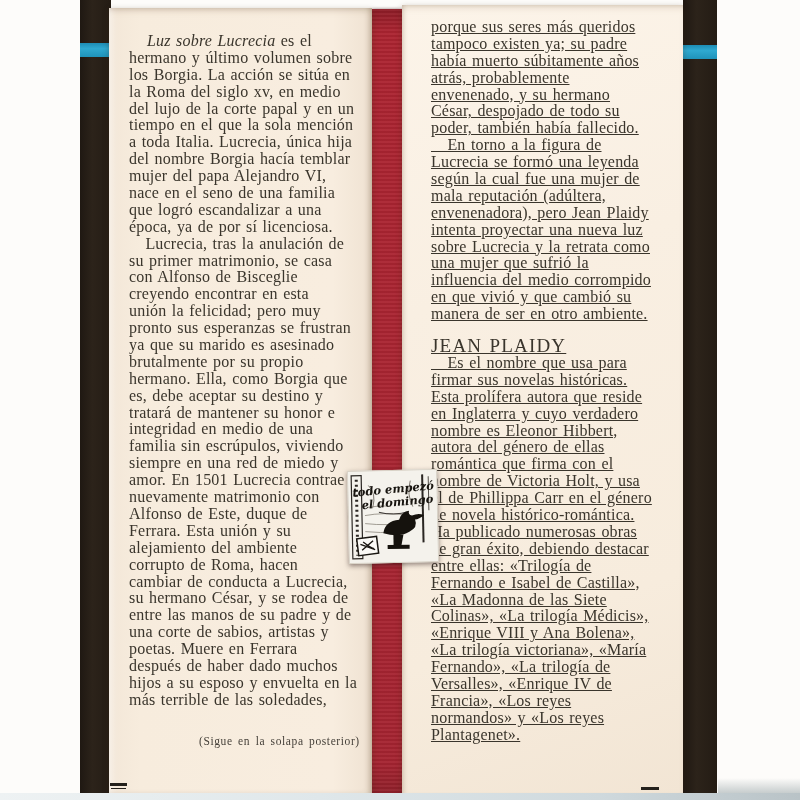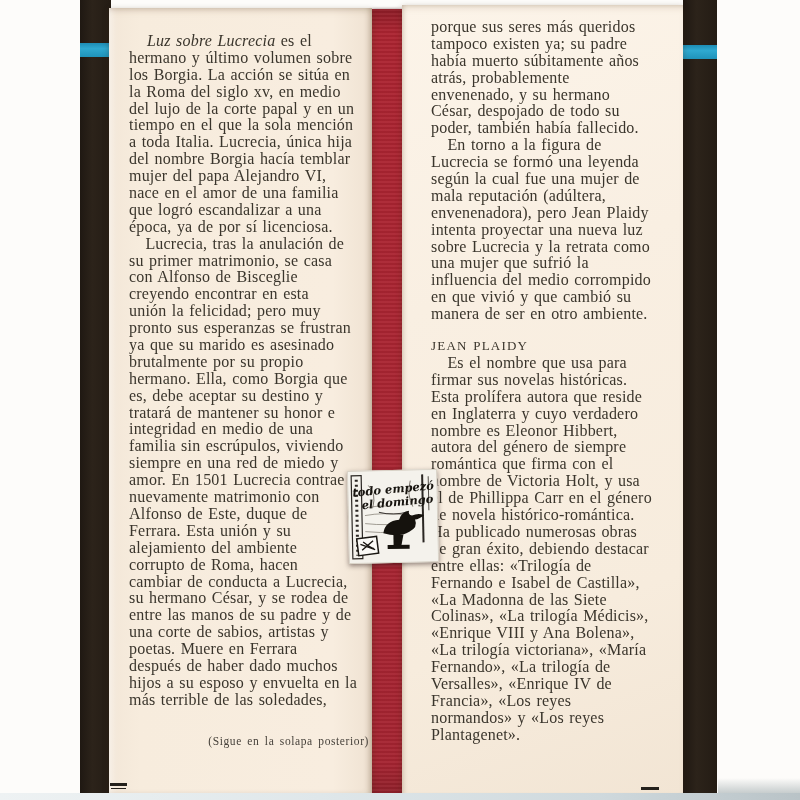--- a/index.html
+++ b/index.html
@@ -20,27 +20,27 @@
     box-shadow:0 2px 6px rgba(60,40,20,.35), inset 3px 0 5px -2px rgba(90,60,30,.25), inset 0 6px 8px -6px rgba(120,90,60,.35);}
   
   .spine{position:absolute;left:372px;top:9px;width:30px;height:786px;
     background:linear-gradient(to bottom,#8d1d27,#ac2431 3%,#a92532 50%,#a52431 96%,#8e202a),
                repeating-linear-gradient(to bottom,rgba(255,255,255,.04) 0 2px,rgba(0,0,0,.05) 2px 4px);
     background-blend-mode:overlay;box-shadow:-2px 0 3px rgba(60,20,20,.35),2px 0 3px rgba(60,20,20,.25);}
   
   .flap-text{position:absolute;color:#3a352c;font-size:16px;line-height:16.9px;
     letter-spacing:.2px;word-spacing:1.2px;white-space:nowrap;}
   .flap-text.left-col{left:129px;top:33px;width:240px;}
-  .flap-text.right-col{left:431px;top:19px;width:250px;}
+  .flap-text.right-col{left:431px;top:19px;width:250px;text-decoration:underline;}
   .tline{height:16.9px;}
   .first-line{height:16.9px;padding-left:18px;}
   .first-line .ital{font-style:italic;}
-  .author-heading{margin-top:15px;height:17px;font-size:13px;letter-spacing:1.2px;}
+  .author-heading{margin-top:15px;height:17px;font-size:19px;letter-spacing:1.2px;}
   .sigue-note{margin-top:24px;font-size:11.5px;letter-spacing:.6px;word-spacing:2px;
-    text-align:right;padding-left:70px;color:#46413a;}
+    text-align:left;padding-left:70px;color:#46413a;}
   
   .dash{position:absolute;background:#24211c;height:3px;}
   .dash.d1{left:110px;top:783px;width:17px;box-shadow:0 4px 0 -1px #24211c;}
   .dash.d2{left:641px;top:787px;width:18px;}
   
   .sticker{position:absolute;left:348px;top:470px;width:88px;height:91px;
     background:#f4f2ec;transform:rotate(-1.2deg);
     box-shadow:0 2px 5px rgba(40,20,20,.5);border:1px solid #d8d2c6;}
   .sticker svg{display:block;width:100%;height:100%;}
   
@@ -74,21 +74,21 @@
     </div>
     <div>
         <div class="tline">hermano y último volumen sobre</div>
         <div class="tline">los Borgia.  La acción se sitúa en</div>
         <div class="tline">la Roma del siglo xv, en medio</div>
         <div class="tline">del lujo de la corte papal y en un</div>
         <div class="tline">tiempo en el que la sola mención</div>
         <div class="tline">a toda Italia.  Lucrecia, única hija</div>
         <div class="tline">del nombre Borgia hacía temblar</div>
         <div class="tline">mujer del papa Alejandro VI,</div>
-        <div class="tline">nace en el amor de una familia</div>
+        <div class="tline">nace en el seno de una familia</div>
         <div class="tline">que logró escandalizar a una</div>
         <div class="tline">época, ya de por sí licenciosa.</div>
         <div class="tline">  Lucrecia, tras la anulación de</div>
         <div class="tline">su primer matrimonio, se casa</div>
         <div class="tline">con Alfonso de Bisceglie</div>
         <div class="tline">creyendo encontrar en esta</div>
         <div class="tline">unión la felicidad; pero muy</div>
         <div class="tline">pronto sus esperanzas se frustran</div>
         <div class="tline">ya que su marido es asesinado</div>
         <div class="tline">brutalmente por su propio</div>
@@ -137,21 +137,21 @@
         <div class="tline">en que vivió y que cambió su</div>
         <div class="tline">manera de ser en otro ambiente.</div>
       </div>
     <div class="author-heading">JEAN PLAIDY</div>
     <div>
         <div class="tline">  Es el nombre que usa para</div>
         <div class="tline">firmar sus novelas históricas.</div>
         <div class="tline">Esta prolífera autora que reside</div>
         <div class="tline">en Inglaterra y cuyo verdadero</div>
         <div class="tline">nombre es Eleonor Hibbert,</div>
-        <div class="tline">autora del género de siempre</div>
+        <div class="tline">autora del género de ellas</div>
         <div class="tline">romántica que firma con el</div>
         <div class="tline">nombre de Victoria Holt, y usa</div>
         <div class="tline">el de Phillippa Carr en el género</div>
         <div class="tline">de novela histórico-romántica.</div>
         <div class="tline">Ha publicado numerosas obras</div>
         <div class="tline">de gran éxito, debiendo destacar</div>
         <div class="tline">entre ellas: «Trilogía de</div>
         <div class="tline">Fernando e Isabel de Castilla»,</div>
         <div class="tline">«La Madonna de las Siete</div>
         <div class="tline">Colinas», «La trilogía Médicis»,</div>

